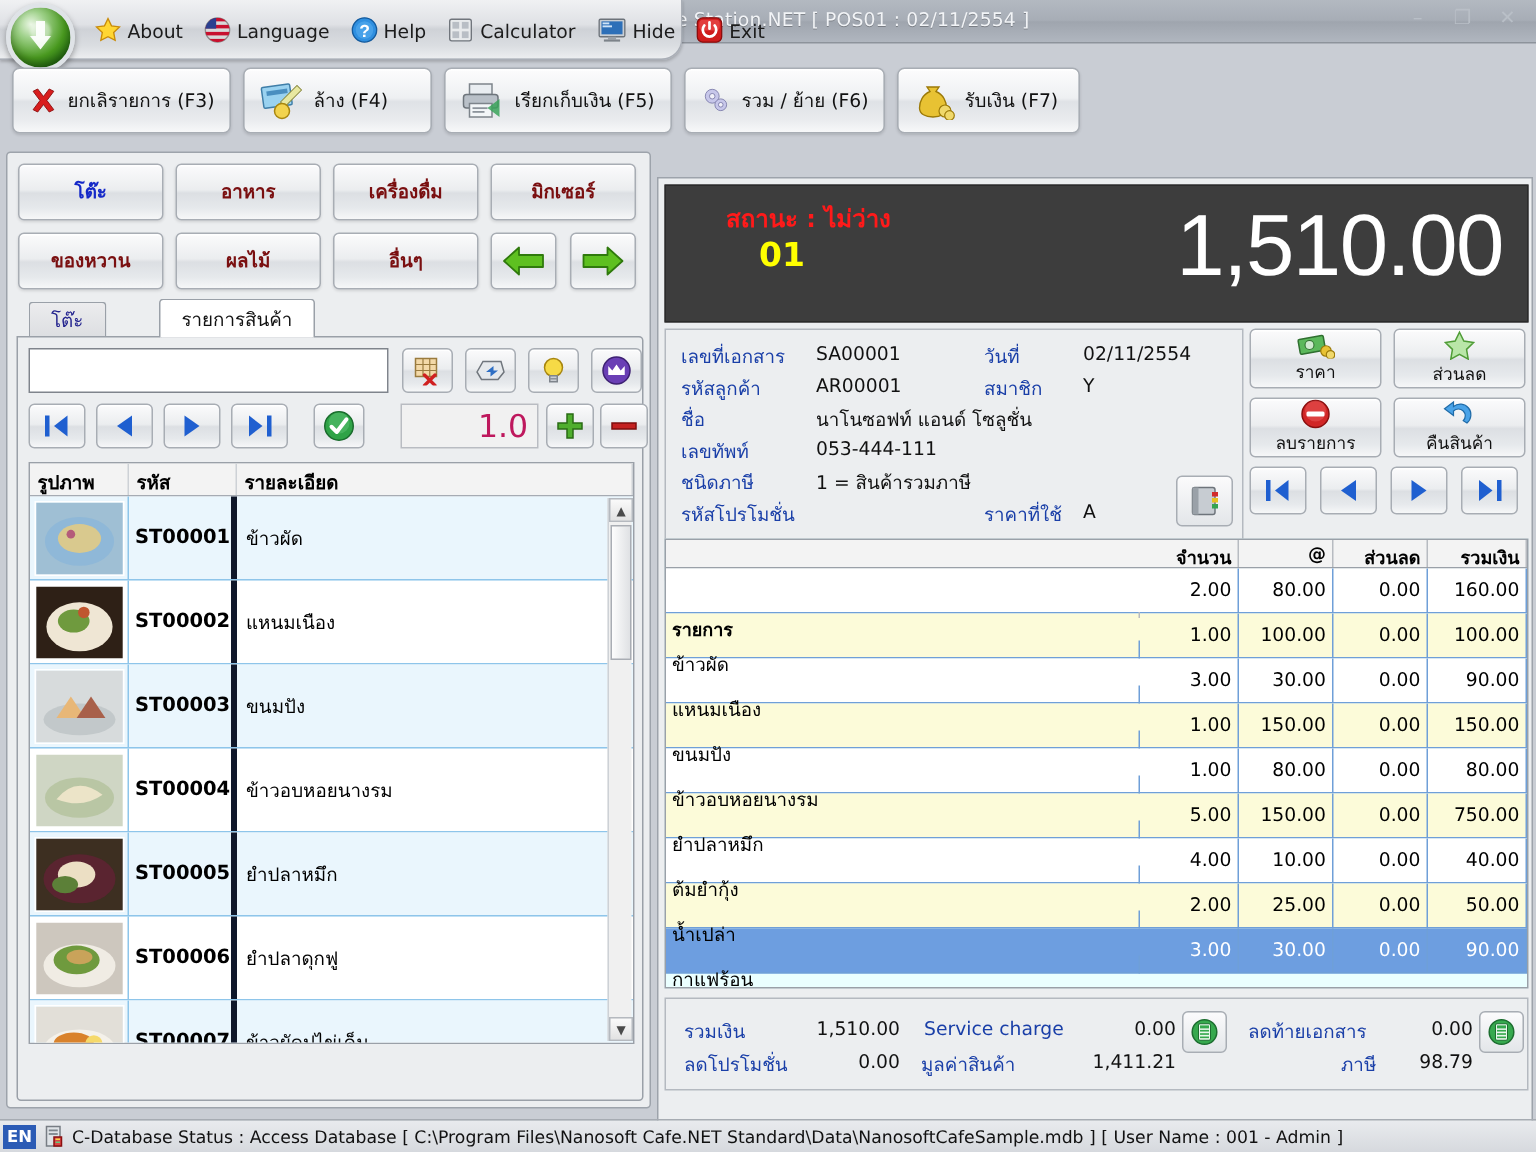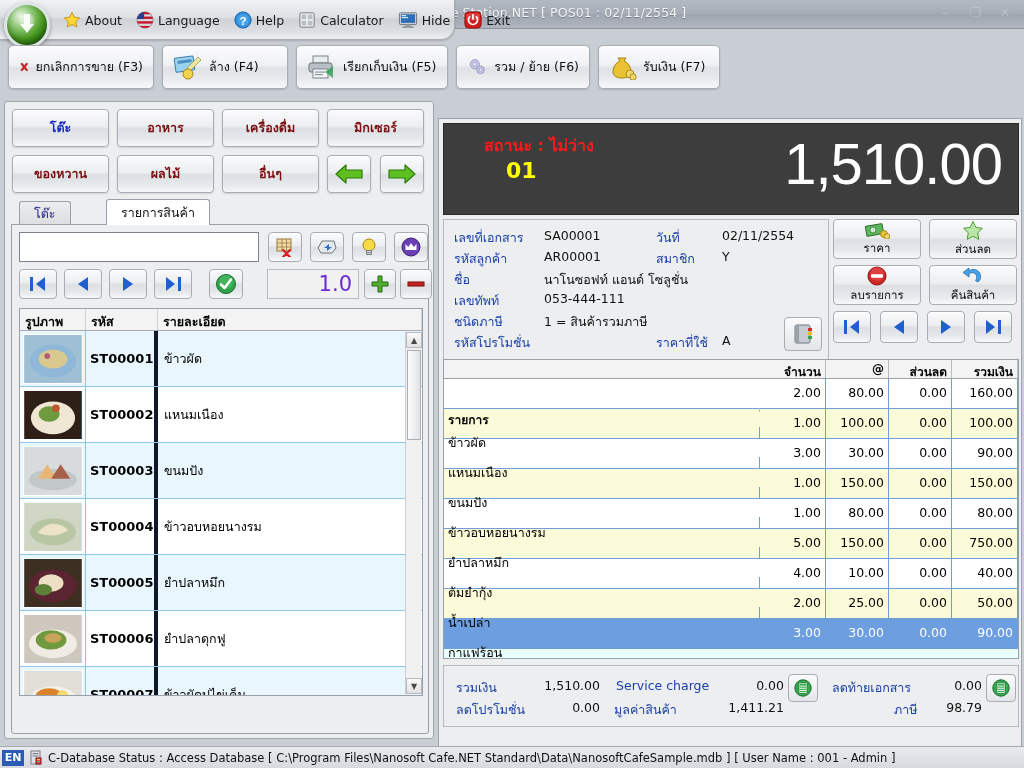--- a/index.html
+++ b/index.html
@@ -112,21 +112,21 @@
     position:absolute; top:44px; width:38px; height:30px;
     background:linear-gradient(180deg,#fbfbfc 0%,#ebedef 46%,#dcdfe3 52%,#e6e9ec 80%,#f6f7f8 100%);
     border:1px solid #a8adb4; border-radius:4px; cursor:pointer;
     display:flex; align-items:center; justify-content:center;
     box-shadow:inset 0 1px 0 #fff;
   }
   .qtybox{
     position:absolute; left:255px; top:44px; width:92px; height:30px;
     background:#f1f1f1; border:1px solid #b9bcc2;
     text-align:right; font-size:21px; padding:0 6px; line-height:28px;
-    color:#6d28d9;
+    color:#be185d;
   }
 
   
   .pgrid{
     position:absolute; left:7px; top:83px; width:404px; height:388px;
     background:#fff; border:1px solid #9aa0a8; overflow:hidden;
   }
   .pg-head{
     display:flex; height:22px; background:#f3f3f3;
     border-bottom:1px solid #a6abb3; font-weight:bold; font-size:12.5px;
@@ -318,21 +318,21 @@
 
     </div>
   </div>
 
   <div class="fbar">
 
     <div class="fbtn" style="left:8px; width:146px;">
       <svg width="26" height="26" viewBox="0 0 26 26">
         <path d="M4 5 L8 3 L13 9.5 L18 3 L22 5 L16 13 L22 21 L18 23 L13 16.5 L8 23 L4 21 L10 13 z" fill="#d81d1d" stroke="#8c0e0e" stroke-width=".8"></path>
       </svg>
-      <span class="lbl">ยกเลิกการขาย (F3)</span>
+      <span class="lbl">ยกเลิรายการ (F3)</span>
     </div>
 
     <div class="fbtn" style="left:162px; width:126px;">
       <svg width="30" height="26" viewBox="0 0 30 26">
         <rect x="2" y="3" width="19" height="14" rx="1" fill="#9ad2f0" stroke="#3f7ea8" transform="rotate(-8 12 10)"></rect>
         <rect x="5" y="6" width="14" height="3" fill="#4a8fc0" transform="rotate(-8 12 10)"></rect>
         <path d="M14 14 L25 3 L28 6 L17 17 z" fill="#e8e8a0" stroke="#8a8a40" stroke-width=".7"></path>
         <circle cx="15" cy="20" r="5" fill="#f2d34e" stroke="#a8860f"></circle>
       </svg>
       <span class="lbl">ล้าง (F4)</span>

